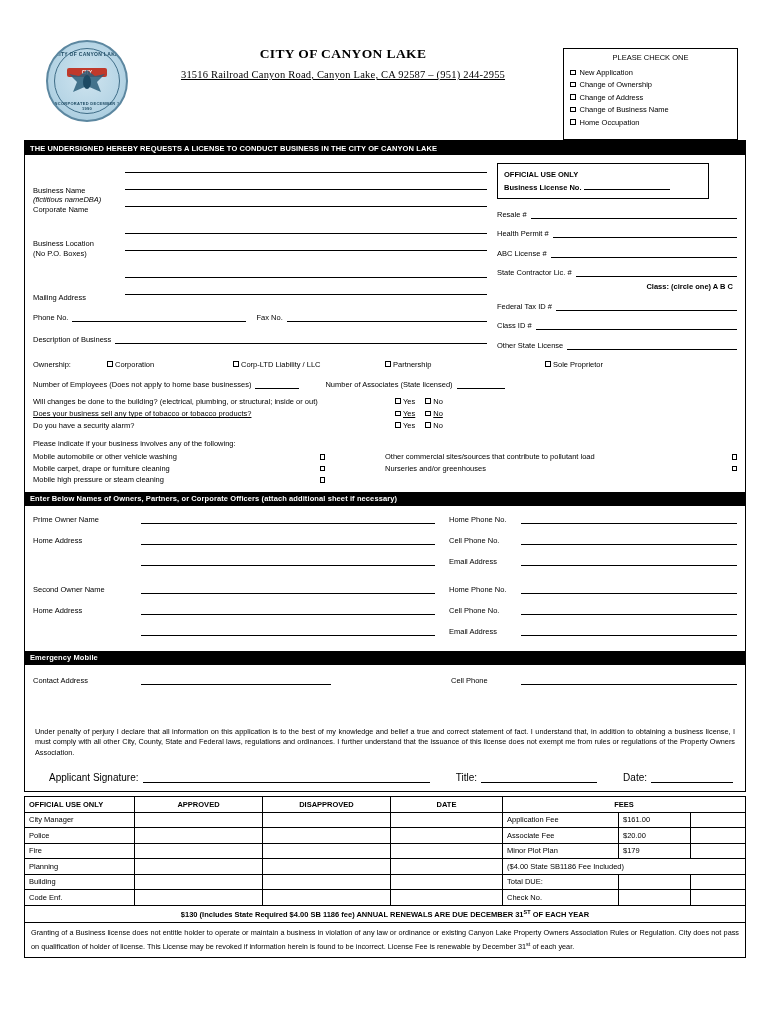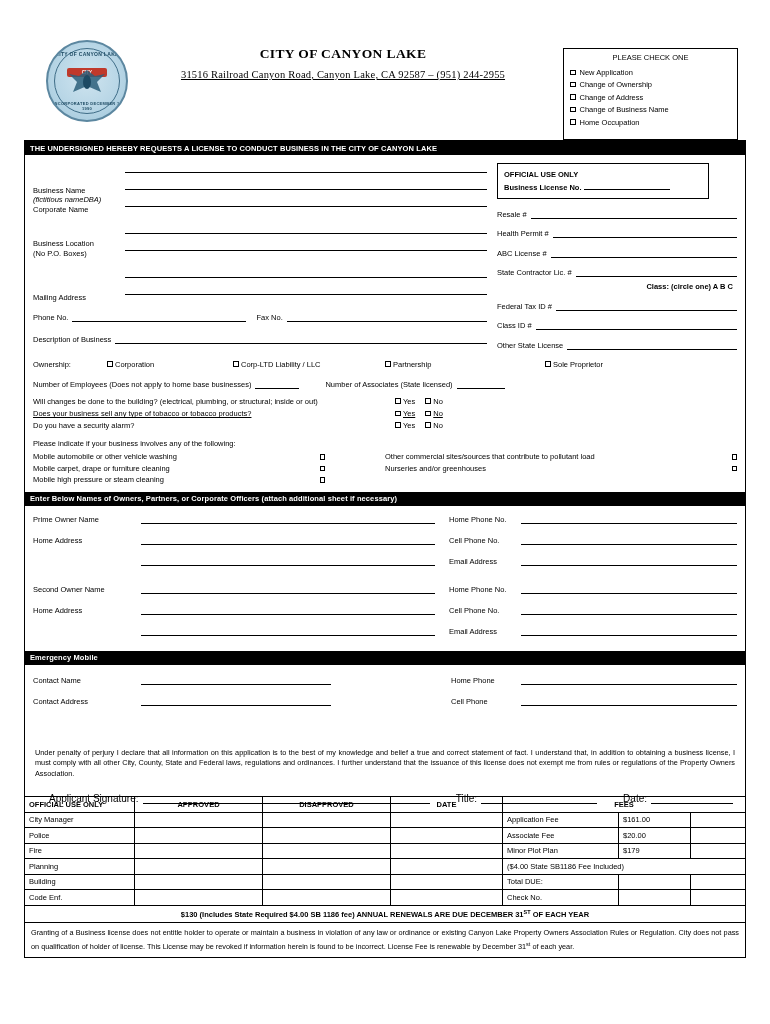--- a/index.html
+++ b/index.html
@@ -371,26 +371,20 @@
         <span class="ol-line"></span>
         <span class="ol-right-lbl">Email Address</span>
         <span class="ol-right-line"></span>
       </div>
     </div>
 
     <div class="blackbar">Emergency Mobile</div>
 
     <div class="ownersec" style="padding-top:10px;">
       <div class="owner-line">
-        <span class="ol-lbl">Contact Name</span>
-        <span class="ol-line" style="max-width:214px;"></span>
-        <span class="ol-right-lbl" style="padding-left:120px;width:190px;">Home Phone</span>
-        <span class="ol-right-line"></span>
-      </div>
-      <div class="owner-line">
         <span class="ol-lbl">Contact Address</span>
         <span class="ol-line" style="max-width:214px;"></span>
         <span class="ol-right-lbl" style="padding-left:120px;width:190px;">Cell Phone</span>
         <span class="ol-right-line"></span>
       </div>
     </div>
 
     <div class="perjury">Under penalty of perjury I declare that all information on this application is to the best of my knowledge and belief a true and correct statement of fact. I understand that, in addition to obtaining a business license, I must comply with all other City, County, State and Federal laws, regulations and ordinances. I further understand that the issuance of this license does not exempt me from rules or regulations of the Property Owners Association.</div>
 
     <div class="sigrow">

